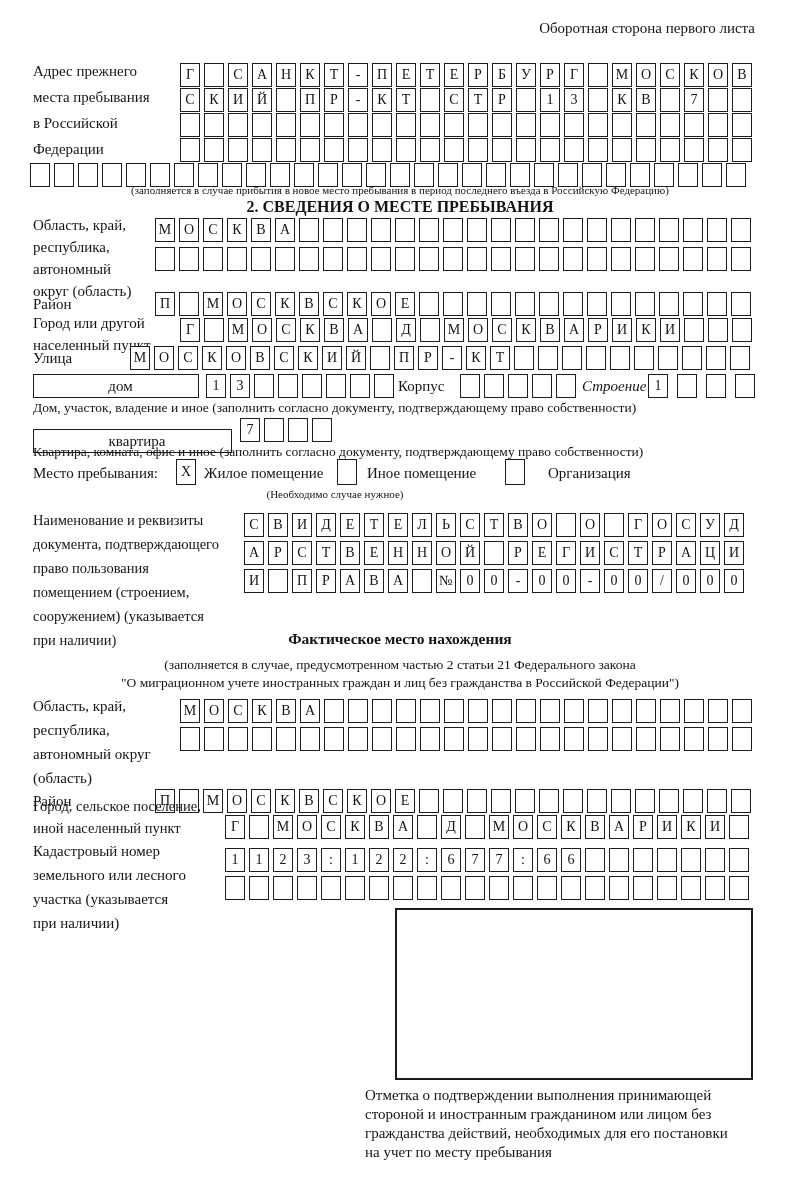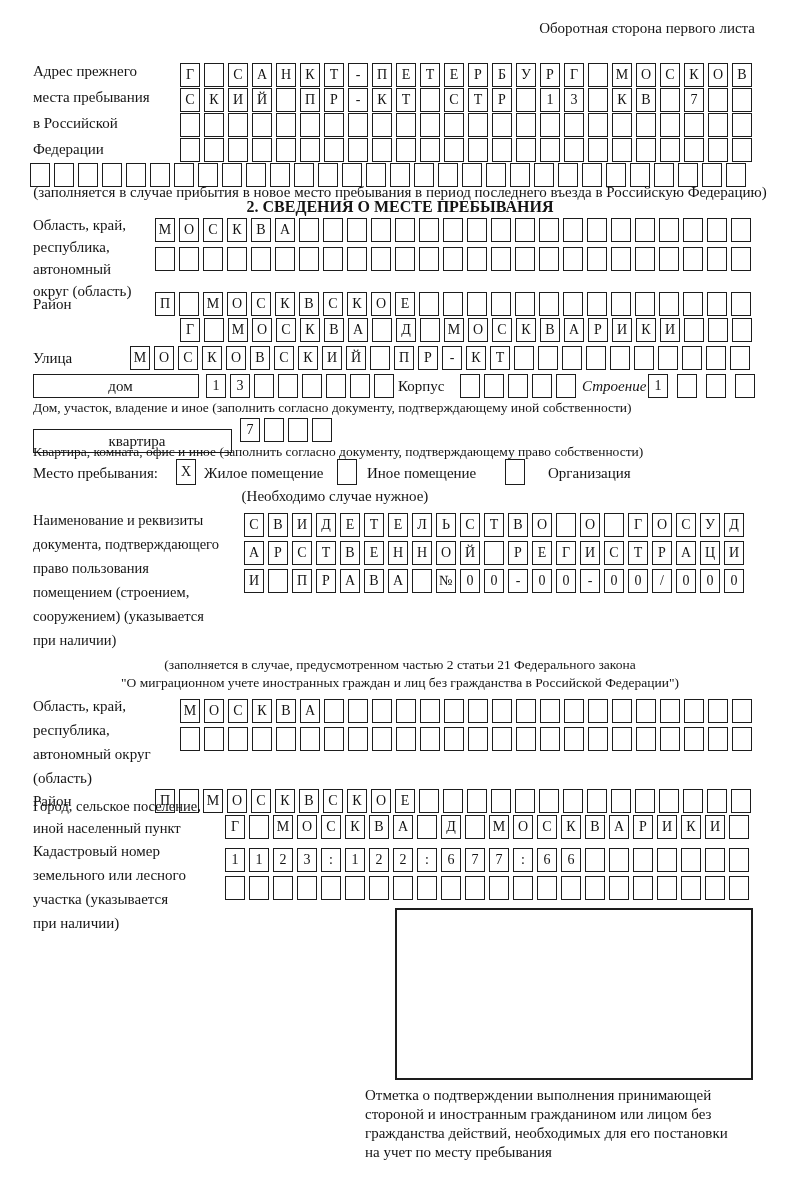--- a/index.html
+++ b/index.html
@@ -4,21 +4,21 @@
 <style>
   html,body{margin:0;padding:0;background:#fff;}
   .page{position:relative;width:800px;height:1180px;background:#ffffff;
         font-family:"Liberation Serif", serif;color:#141414;overflow:hidden;}
   .row{position:absolute;display:flex;gap:4px;}
   .row.wgap{gap:9px;}
   .cell{box-sizing:border-box;width:20px;height:24px;border:1.7px solid #1d1d1d;
         display:flex;align-items:center;justify-content:center;
         font-size:14px;line-height:1;flex:0 0 auto;background:#fff;}
   .lbl{position:absolute;font-size:15px;line-height:24px;white-space:pre-line;}
-  .note{position:absolute;font-size:15px;white-space:pre-line;}
+  .note{position:absolute;font-size:11px;white-space:pre-line;}
   .ctr{left:0;width:800px;text-align:center;}
   .titleb{position:absolute;font-weight:bold;font-size:16px;}
   .wbox{position:absolute;box-sizing:border-box;height:24px;border:1.7px solid #1d1d1d;
         display:flex;align-items:center;justify-content:center;font-size:15px;background:#fff;padding-left:9px;}
   .chk{position:absolute;box-sizing:border-box;width:20px;height:26px;border:1.7px solid #1d1d1d;
        display:flex;align-items:center;justify-content:center;font-size:14px;background:#fff;}
   .bigbox{position:absolute;box-sizing:border-box;border:2px solid #1d1d1d;background:#fff;}
 </style>
 </head>
 <body>
@@ -252,20 +252,22 @@
       <span class="cell"></span>
       <span class="cell"></span>
       <span class="cell"></span>
       <span class="cell"></span>
       <span class="cell"></span>
       <span class="cell"></span>
       <span class="cell"></span>
       <span class="cell"></span>
     </div>
 
+  <div class="lbl" style="left:33px;top:312px;line-height:22px;width:145px;">Город или другой
+населенный пункт</div>
   <div class="row" style="left:180px;top:318px;">
       <span class="cell">Г</span>
       <span class="cell"></span>
       <span class="cell">М</span>
       <span class="cell">О</span>
       <span class="cell">С</span>
       <span class="cell">К</span>
       <span class="cell">В</span>
       <span class="cell">А</span>
       <span class="cell"></span>
@@ -335,21 +337,21 @@
       <span class="cell"></span>
       <span class="cell"></span>
     </div>
   <div class="lbl" style="left:582px;top:374px;font-style:italic;">Строение</div>
   <div class="row wgap" style="left:648px;top:374px;">
       <span class="cell">1</span>
       <span class="cell"></span>
       <span class="cell"></span>
       <span class="cell"></span>
     </div>
-  <div class="note" style="left:33px;top:400px;font-size:13.5px;">Дом, участок, владение и иное (заполнить согласно документу, подтверждающему иной собственности)</div>
+  <div class="note" style="left:33px;top:400px;font-size:13.5px;">Дом, участок, владение и иное (заполнить согласно документу, подтверждающему право собственности)</div>
 
   <div class="wbox" style="left:33px;top:429px;width:199px;">квартира</div>
   <div class="row" style="left:240px;top:418px;">
       <span class="cell">7</span>
       <span class="cell"></span>
       <span class="cell"></span>
       <span class="cell"></span>
     </div>
   <div class="note" style="left:33px;top:444px;font-size:13.5px;text-align:right;">Квартира, комната, офис и иное (заполнить согласно документу, подтверждающему право собственности)</div>
 
@@ -431,20 +433,21 @@
       <span class="cell">0</span>
       <span class="cell">-</span>
       <span class="cell">0</span>
       <span class="cell">0</span>
       <span class="cell">/</span>
       <span class="cell">0</span>
       <span class="cell">0</span>
       <span class="cell">0</span>
     </div>
 
+  <div class="titleb ctr" style="top:630px;font-size:15.5px;">Фактическое место нахождения</div>
   <div class="note ctr" style="top:656px;font-size:13.5px;line-height:18px;">(заполняется в случае, предусмотренном частью 2 статьи 21 Федерального закона
 "О миграционном учете иностранных граждан и лиц без гражданства в Российской Федерации")</div>
 
   <div class="lbl" style="left:33px;top:694px;line-height:24px;width:150px;">Область, край,
 республика,
 автономный округ
 (область)</div>
   <div class="row" style="left:180px;top:699px;">
       <span class="cell">М</span>
       <span class="cell">О</span>

